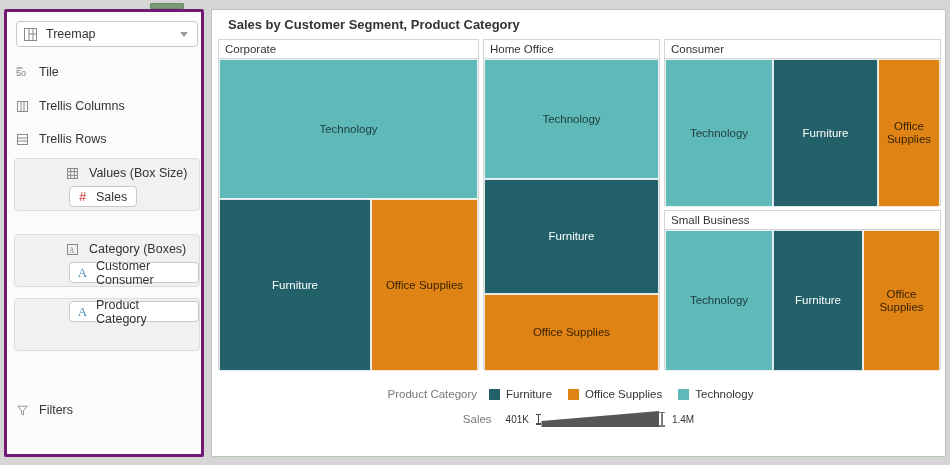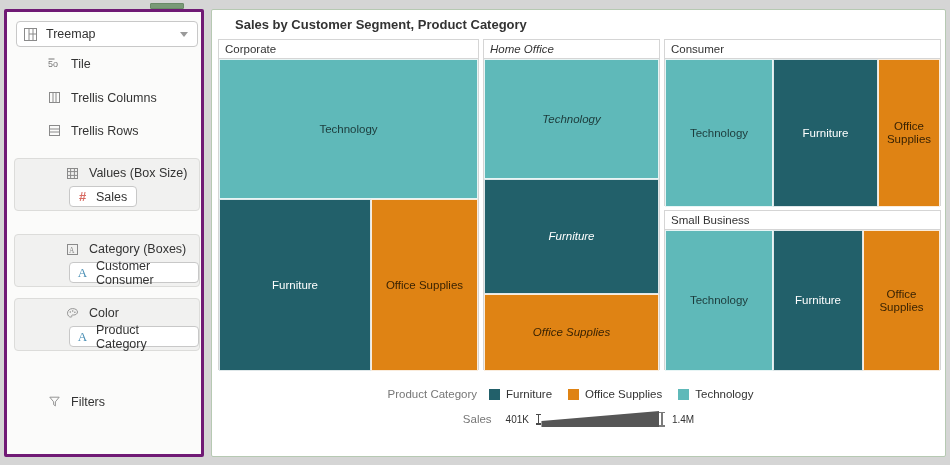--- a/index.html
+++ b/index.html
@@ -33,21 +33,21 @@
   }
   .mark-select .lbl{
     font-size:12.5px;color:#333;margin-left:9px;flex:1;
   }
   .caret{
     width:0;height:0;border-left:4.5px solid transparent;border-right:4.5px solid transparent;
     border-top:5px solid #9a9a9a;margin-right:2px;
   }
   .shelf-row{
     position:absolute;left:9px;width:182px;height:22px;
-    display:flex;align-items:flex-start;box-sizing:border-box;margin-left:32px;
+    display:flex;align-items:flex-end;box-sizing:border-box;
   }
   .shelf-row .lbl{font-size:12.5px;color:#333;margin-left:10px;}
   .card{
     position:absolute;left:7px;width:186px;
     background:#f1f1f0;border:1px solid #dcdcda;border-radius:4px;
     box-sizing:border-box;
     padding-left:44px;
   }
   .card-head{
     display:flex;align-items:center;height:22px;padding:0 7px;margin-top:3px;
@@ -68,21 +68,21 @@
   .hashmark{font-size:13px;color:#d86b63;line-height:1;font-weight:bold;}
 
   
   .viz-outer{
     position:absolute;left:211px;top:9px;width:735px;height:448px;
     background:#ffffff;border:1px solid #b6c9b2;border-radius:2px;
     box-sizing:border-box;
   }
   .viz-title{
     position:absolute;left:0;top:0;width:100%;height:29px;
-    display:flex;align-items:center;padding-left:23px;box-sizing:border-box;
+    display:flex;align-items:center;padding-left:16px;box-sizing:border-box;
     font-size:13px;color:#333;font-weight:bold;
   }
   .panes{
     position:absolute;left:6px;top:29px;right:6px;height:338px;
   }
   .pane{
     position:absolute;background:#ffffff;border:1px solid #d5d5d5;
     box-sizing:border-box;
   }
   .pane-head{
@@ -216,31 +216,20 @@
         </span>
         <span class="lbl">Category (Boxes)</span>
       </div>
       <div class="pill">
         <span class="gly abc">A</span>
         <span class="ptxt">Customer Consumer</span>
       </div>
     </div>
 
     <div class="card" style="top:286px;height:53px;">
-      <div class="card-head">
-        <span class="gly">
-          <svg width="13" height="13" viewBox="0 0 13 13">
-            <path d="M6.5 1.6c-2.8 0-5 2-5 4.6 0 2.3 1.6 3.9 3.4 3.9.8 0 1-.5.8-1-.2-.6.2-1.1.9-1.1h1.1c2 0 3.8-1.2 3.8-3.1 0-2-2.2-3.3-5-3.3z" fill="none" stroke="#8a8a8a" stroke-width="0.9"></path>
-            <circle cx="4.3" cy="5.1" r="0.75" fill="#8a8a8a"></circle>
-            <circle cx="6.7" cy="3.9" r="0.75" fill="#8a8a8a"></circle>
-            <circle cx="8.9" cy="5.3" r="0.75" fill="#8a8a8a"></circle>
-          </svg>
-        </span>
-        <span class="lbl">Color</span>
-      </div>
       <div class="pill">
         <span class="gly abc">A</span>
         <span class="ptxt">Product Category</span>
       </div>
     </div>
 
 
     <div class="shelf-row" style="top:383px;">
       <span class="gly">
         <svg width="13" height="13" viewBox="0 0 13 13">
@@ -265,21 +254,21 @@
           </div>
           <div class="box" style="left:0;top:140px;width:152px;height:172px;background:#22606a;color:#ffffff;">
             <span class="t">Furniture</span>
           </div>
           <div class="box" style="left:152px;top:140px;width:107px;height:172px;background:#df8314;color:#3a2303;">
             <span class="t">Office Supplies</span>
           </div>
         </div>
       </div>
 
-      <div class="pane" style="left:265px;top:0;width:177px;height:331px;font-style:italic;">
+      <div class="pane" style="left:265px;top:0;width:177px;height:331px;">
         <div class="pane-head">Home Office</div>
         <div class="pane-body">
           <div class="box" style="left:0;top:0;width:175px;height:120px;background:#5fb9b9;color:#1c3b3b;">
             <span class="t">Technology</span>
           </div>
           <div class="box" style="left:0;top:120px;width:175px;height:115px;background:#22606a;color:#ffffff;">
             <span class="t">Furniture</span>
           </div>
           <div class="box" style="left:0;top:235px;width:175px;height:77px;background:#df8314;color:#3a2303;">
             <span class="t">Office Supplies</span>

